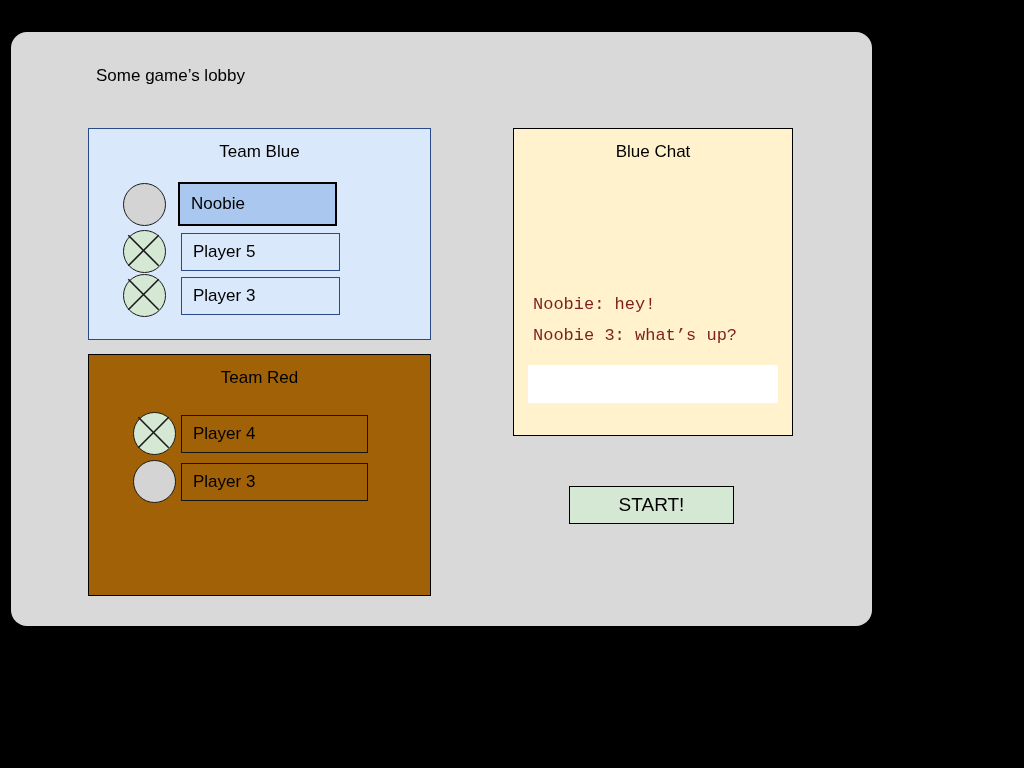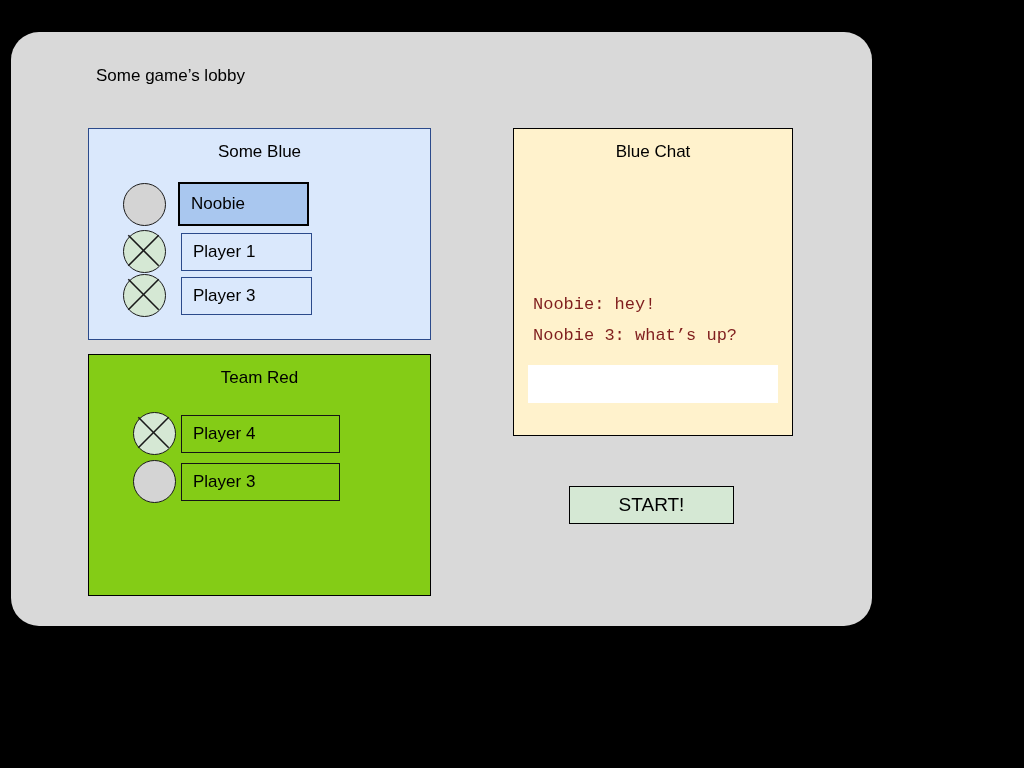--- a/index.html
+++ b/index.html
@@ -16,21 +16,21 @@
   }
 
   
   #lobby-window {
     position: absolute;
     left: 11px;
     top: 32px;
     width: 861px;
     height: 594px;
     background: #d9d9d9;
-    border-radius: 28px;
+    border-radius: 16px;
     box-sizing: border-box;
   }
 
   #lobby-title {
     position: absolute;
     left: 85px;
     top: 34px;
     font-size: 17px;
     color: #000000;
     white-space: nowrap;
@@ -47,21 +47,21 @@
     width: 343px;
     height: 212px;
     background: #dae8fc;
     border: 1px solid #2b4a8b;
   }
   #team-red-panel {
     left: 77px;
     top: 322px;
     width: 343px;
     height: 242px;
-    background: #84cc16;
+    background: #a16207;
     border: 1px solid #000000;
   }
   .team-title {
     position: absolute;
     left: 0;
     right: 0;
     top: 13px;
     text-align: center;
     font-size: 17px;
     color: #000000;
@@ -99,33 +99,33 @@
     height: 38px;
     display: flex;
     align-items: center;
     padding-left: 11px;
     font-size: 17px;
     color: #000000;
     white-space: nowrap;
   }
   
   #team-blue-panel .name-plate {
-    width: 131px;
+    width: 159px;
     border: 1px solid #2b4a8b;
     background: transparent;
     text-align: center;
   }
   #team-blue-panel .name-plate.selected {
     border: 2.6px solid #000000;
     background: #a9c7ef;
     height: 44px;
   }
   
   #team-red-panel .name-plate {
-    width: 159px;
+    width: 187px;
     border: 1px solid #151515;
     background: transparent;
   }
 
   
   #chat-panel {
     position: absolute;
     left: 502px;
     top: 96px;
     width: 280px;
@@ -184,35 +184,35 @@
   }
 </style>
 </head>
 <body>
 
 <div id="lobby-window">
 
   <div id="lobby-title">Some game’s lobby</div>
 
   <div id="team-blue-panel" class="team-panel">
-    <div class="team-title">Some Blue</div>
+    <div class="team-title">Team Blue</div>
 
     <div class="player-row" style="left:34px; top:53px;">
       <span class="avatar idle"></span>
       <span class="name-plate selected" style="margin-left:12px;">Noobie</span>
     </div>
 
     <div class="player-row" style="left:34px; top:101px;">
       <span class="avatar ready">
         <svg width="43" height="43" viewBox="0 0 43 43">
           <line x1="6.3" y1="6.3" x2="36.7" y2="36.7" stroke="#1a1a1a" stroke-width="1.6"></line>
           <line x1="36.7" y1="6.3" x2="6.3" y2="36.7" stroke="#1a1a1a" stroke-width="1.6"></line>
         </svg>
       </span>
-      <span class="name-plate" style="margin-left:15px;">Player 1</span>
+      <span class="name-plate" style="margin-left:15px;">Player 5</span>
     </div>
 
     <div class="player-row" style="left:34px; top:145px;">
       <span class="avatar ready">
         <svg width="43" height="43" viewBox="0 0 43 43">
           <line x1="6.3" y1="6.3" x2="36.7" y2="36.7" stroke="#1a1a1a" stroke-width="1.6"></line>
           <line x1="36.7" y1="6.3" x2="6.3" y2="36.7" stroke="#1a1a1a" stroke-width="1.6"></line>
         </svg>
       </span>
       <span class="name-plate" style="margin-left:15px;">Player 3</span>

